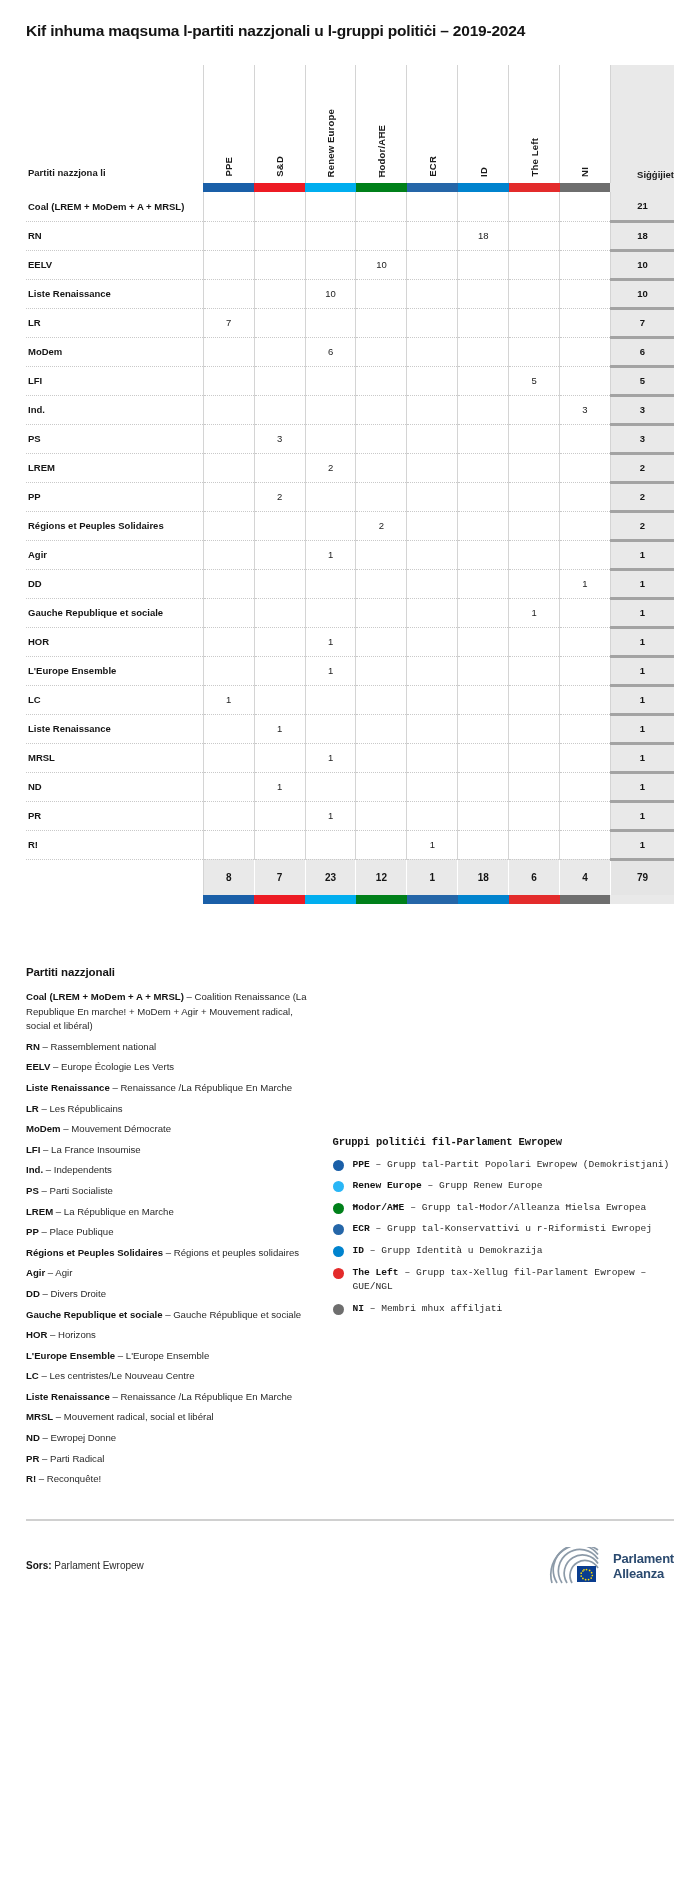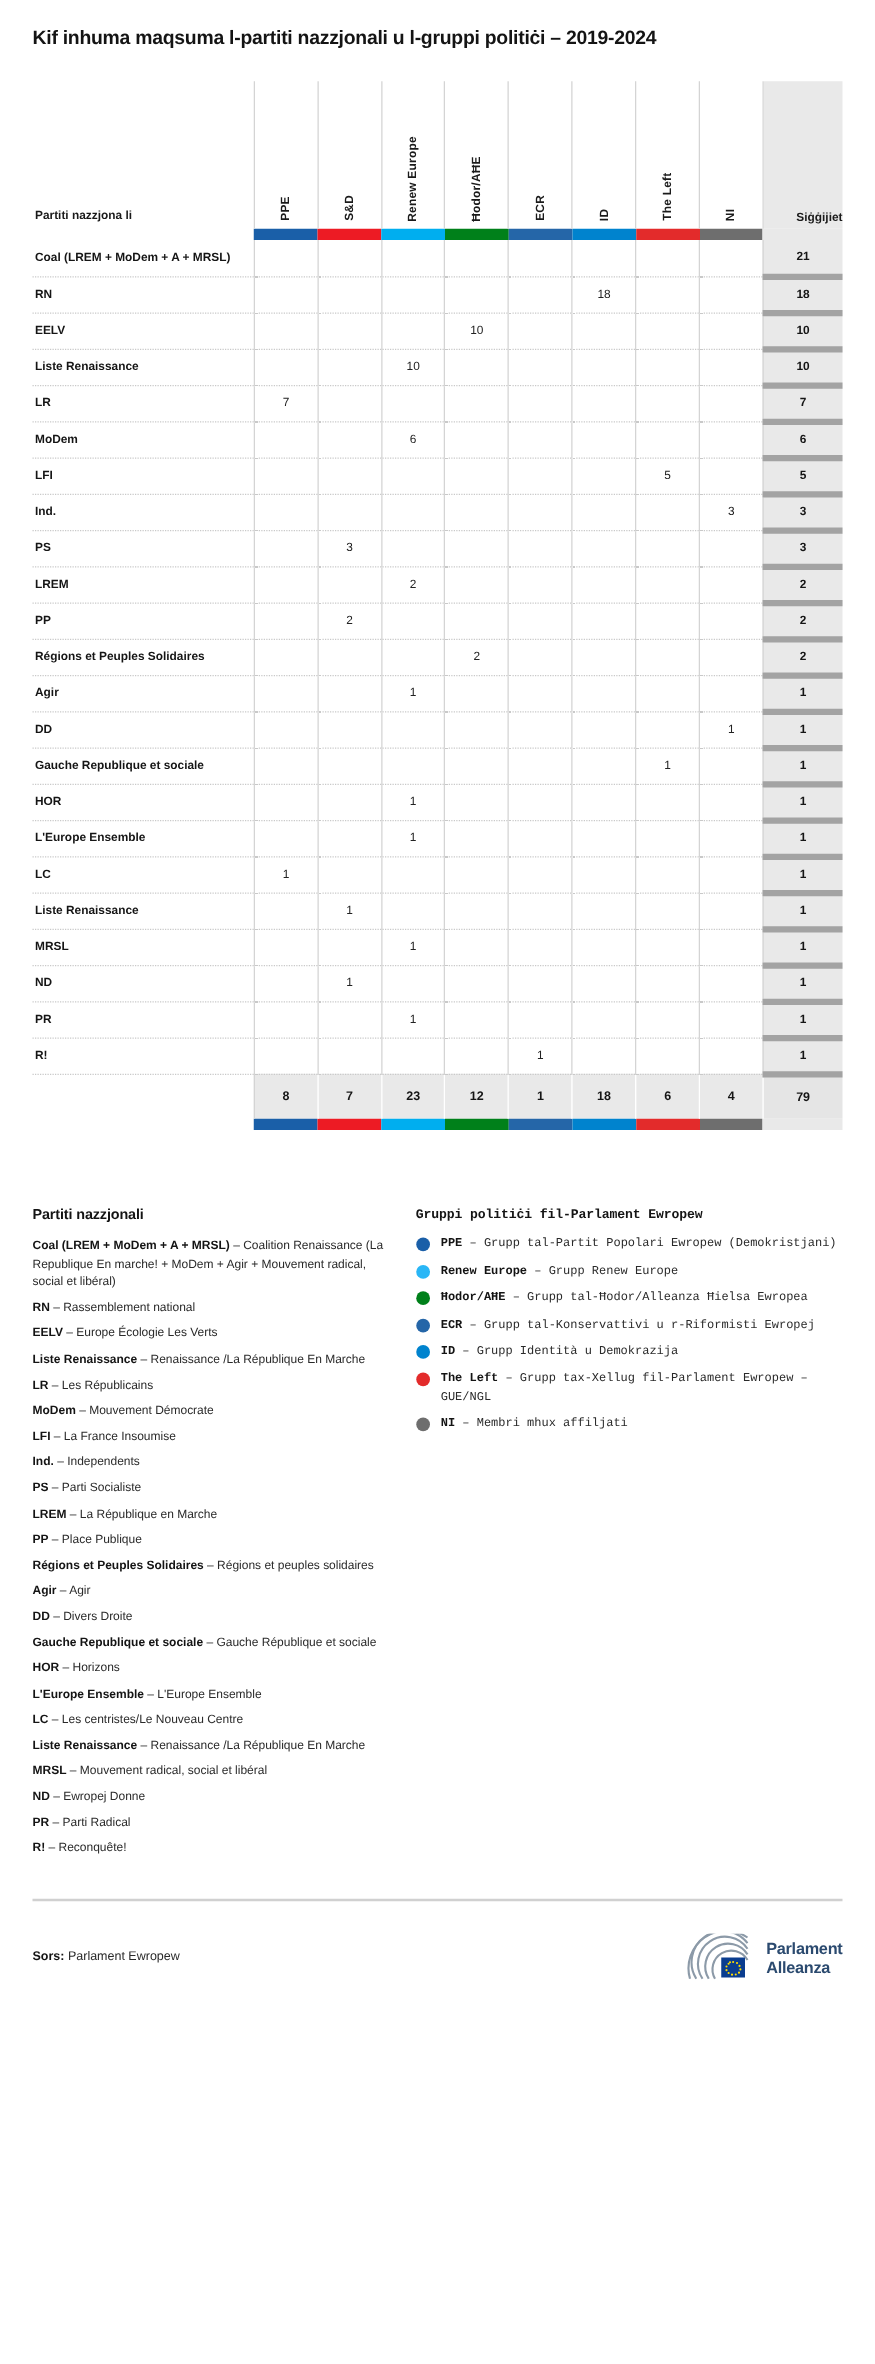--- a/index.html
+++ b/index.html
@@ -103,21 +103,21 @@
     padding-left: 2px;
     font-size: 9.5px;
     color: #151515;
     border-right: 1px solid #d4d4d4;
   }
   tr.data-row td.grp-cell:first-of-type { border-left: 1px solid #d4d4d4; }
   tr.data-row td.seats-cell {
     background: #e9e9e9;
     font-weight: bold;
     border-right: none;
-    border-bottom: 5px solid #a3a3a3;
+    border-bottom: 3px solid #a3a3a3;
     color: #151515;
   }
 
   
   tr.total-row td {
     height: 36px;
     font-size: 10px;
     font-weight: bold;
     text-align: center;
     background: #e9e9e9;
@@ -131,20 +131,21 @@
   }
   tr.total-row td.seats-cell { background:#e5e5e5; border-right:none;margin-top:12px; }
 
   .strip-row.bottom td { height: 9px; }
 
   
   .legends {
     display: flex;
     margin-top: 62px;
     gap: 12px;
+    align-items: center;
   }
   .legend-col-left { width: 300px; padding-right: 12px; }
   .legend-col-right { width: 348px; font-family: Liberation Mono, monospace; }
   .legend-title {
     font-size: 11.5px;
     font-weight: bold;
     color: #141414;
     margin-bottom: 12px;
     letter-spacing: -0.1px;
   }

